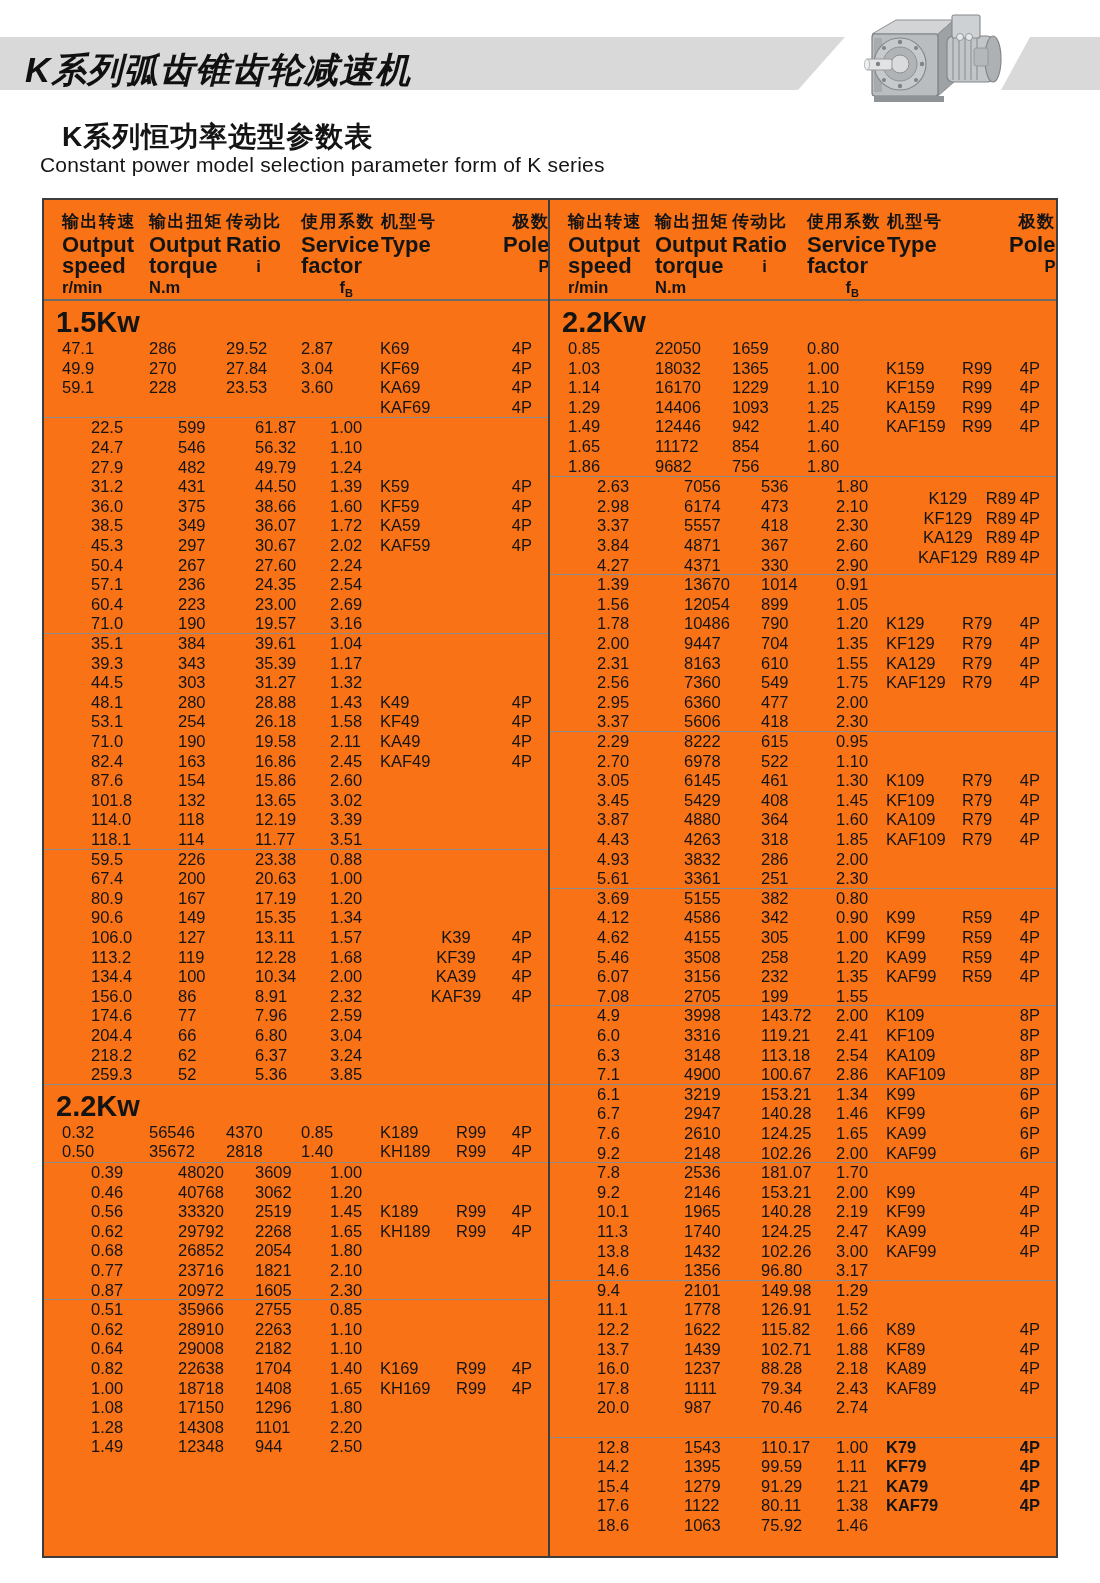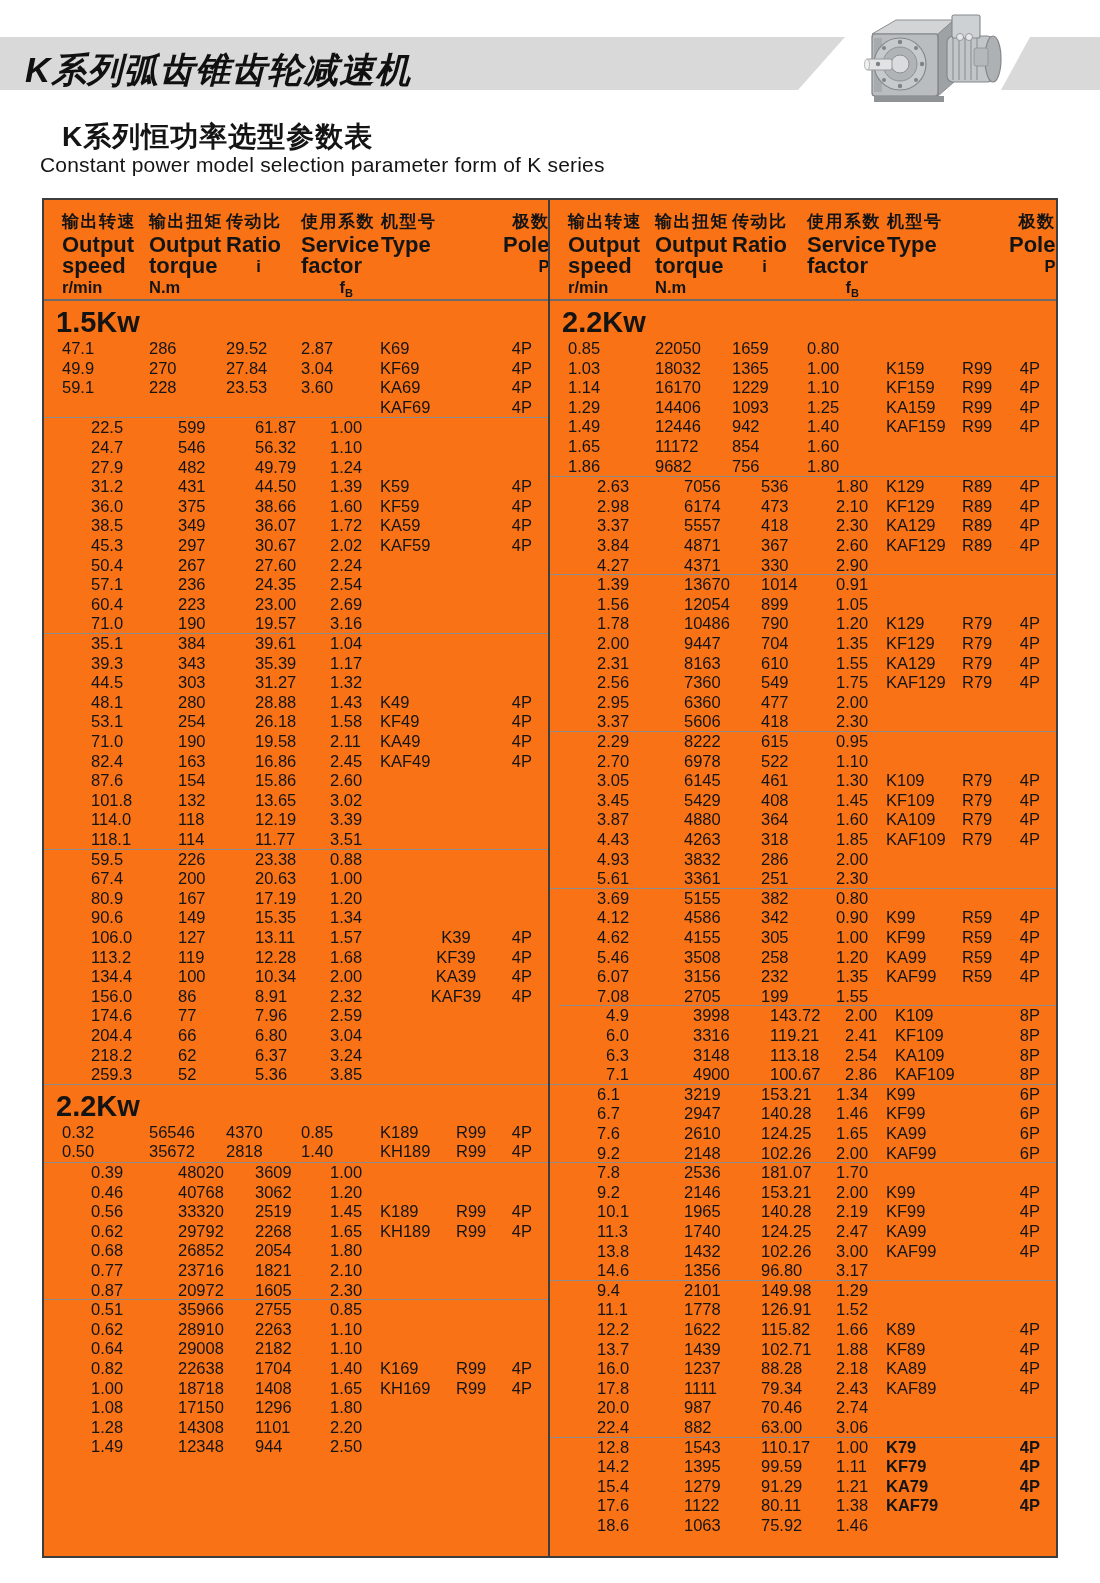--- a/index.html
+++ b/index.html
@@ -661,21 +661,21 @@
               <span class="dcell">4871</span>
               <span class="dcell">367</span>
               <span class="dcell">2.60</span>
             </div>
             <div class="drow">
               <span class="dcell">4.27</span>
               <span class="dcell">4371</span>
               <span class="dcell">330</span>
               <span class="dcell">2.90</span>
             </div>
-            <div class="types" style="top: 0px;">
+            <div class="types" style="top: 12px; text-align: center;">
               <div class="trow"><span class="tmodel">K129</span><span class="tvariant">R89</span><span class="tpole">4P</span></div>
               <div class="trow"><span class="tmodel">KF129</span><span class="tvariant">R89</span><span class="tpole">4P</span></div>
               <div class="trow"><span class="tmodel">KA129</span><span class="tvariant">R89</span><span class="tpole">4P</span></div>
               <div class="trow"><span class="tmodel">KAF129</span><span class="tvariant">R89</span><span class="tpole">4P</span></div>
             </div>
           </div>
           <div class="group gsep" style="height: 156.8px;">
             <div class="drow">
               <span class="dcell">1.39</span>
               <span class="dcell">13670</span>
@@ -824,21 +824,21 @@
               <span class="dcell">199</span>
               <span class="dcell">1.55</span>
             </div>
             <div class="types" style="top: 19.6px;">
               <div class="trow"><span class="tmodel">K99</span><span class="tvariant">R59</span><span class="tpole">4P</span></div>
               <div class="trow"><span class="tmodel">KF99</span><span class="tvariant">R59</span><span class="tpole">4P</span></div>
               <div class="trow"><span class="tmodel">KA99</span><span class="tvariant">R59</span><span class="tpole">4P</span></div>
               <div class="trow"><span class="tmodel">KAF99</span><span class="tvariant">R59</span><span class="tpole">4P</span></div>
             </div>
           </div>
-          <div class="group gsep" style="height: 78.4px; margin-left: 9px;">
+          <div class="group gsep" style="height: 78.4px;">
             <div class="drow">
               <span class="dcell">4.9</span>
               <span class="dcell">3998</span>
               <span class="dcell">143.72</span>
               <span class="dcell">2.00</span>
             </div>
             <div class="drow">
               <span class="dcell">6.0</span>
               <span class="dcell">3316</span>
               <span class="dcell">119.21</span>
@@ -975,26 +975,20 @@
               <span class="dcell">1111</span>
               <span class="dcell">79.34</span>
               <span class="dcell">2.43</span>
             </div>
             <div class="drow">
               <span class="dcell">20.0</span>
               <span class="dcell">987</span>
               <span class="dcell">70.46</span>
               <span class="dcell">2.74</span>
             </div>
-            <div class="drow">
-              <span class="dcell">22.4</span>
-              <span class="dcell">882</span>
-              <span class="dcell">63.00</span>
-              <span class="dcell">3.06</span>
-            </div>
             <div class="types" style="top: 39.2px;">
               <div class="trow"><span class="tmodel">K89</span><span class="tvariant"></span><span class="tpole">4P</span></div>
               <div class="trow"><span class="tmodel">KF89</span><span class="tvariant"></span><span class="tpole">4P</span></div>
               <div class="trow"><span class="tmodel">KA89</span><span class="tvariant"></span><span class="tpole">4P</span></div>
               <div class="trow"><span class="tmodel">KAF89</span><span class="tvariant"></span><span class="tpole">4P</span></div>
             </div>
           </div>
           <div class="group gsep" style="height: 98px;">
             <div class="drow">
               <span class="dcell">12.8</span>

